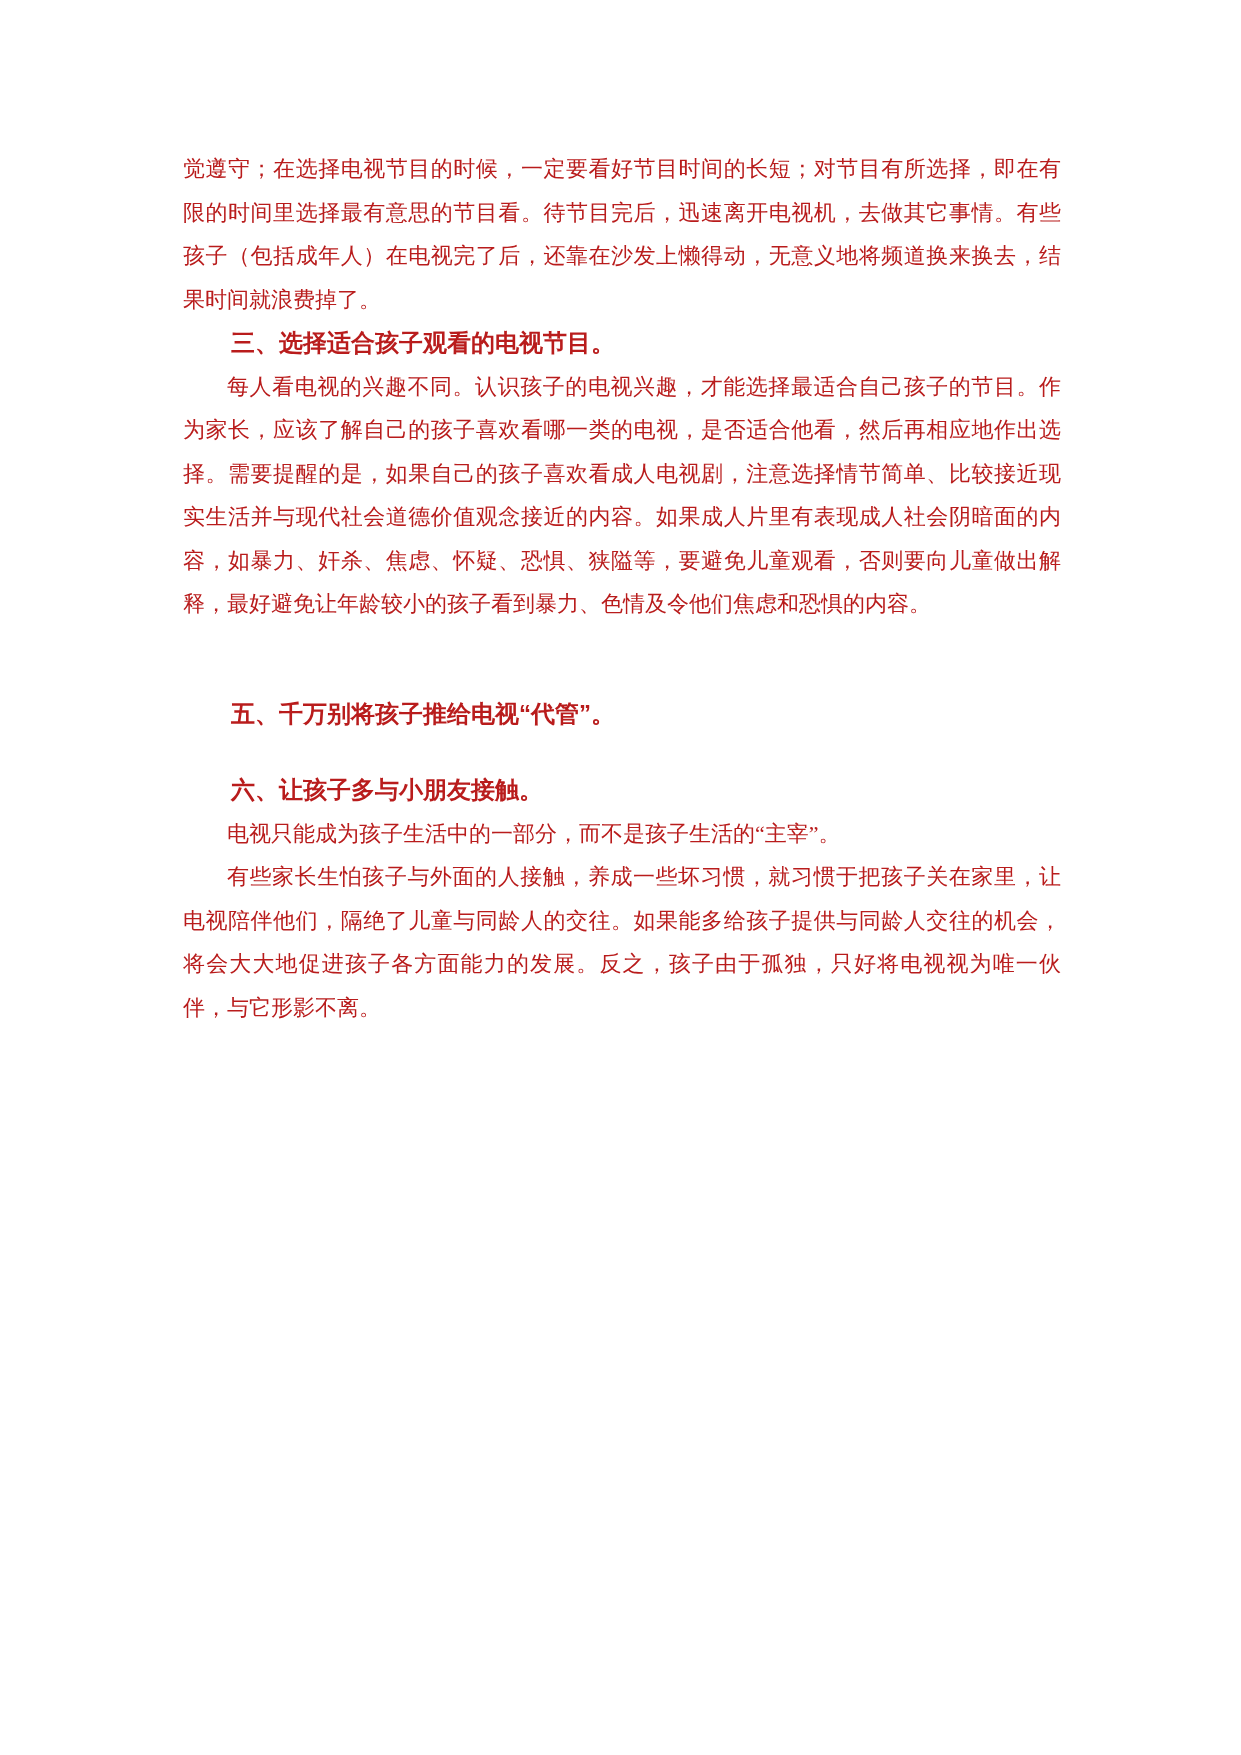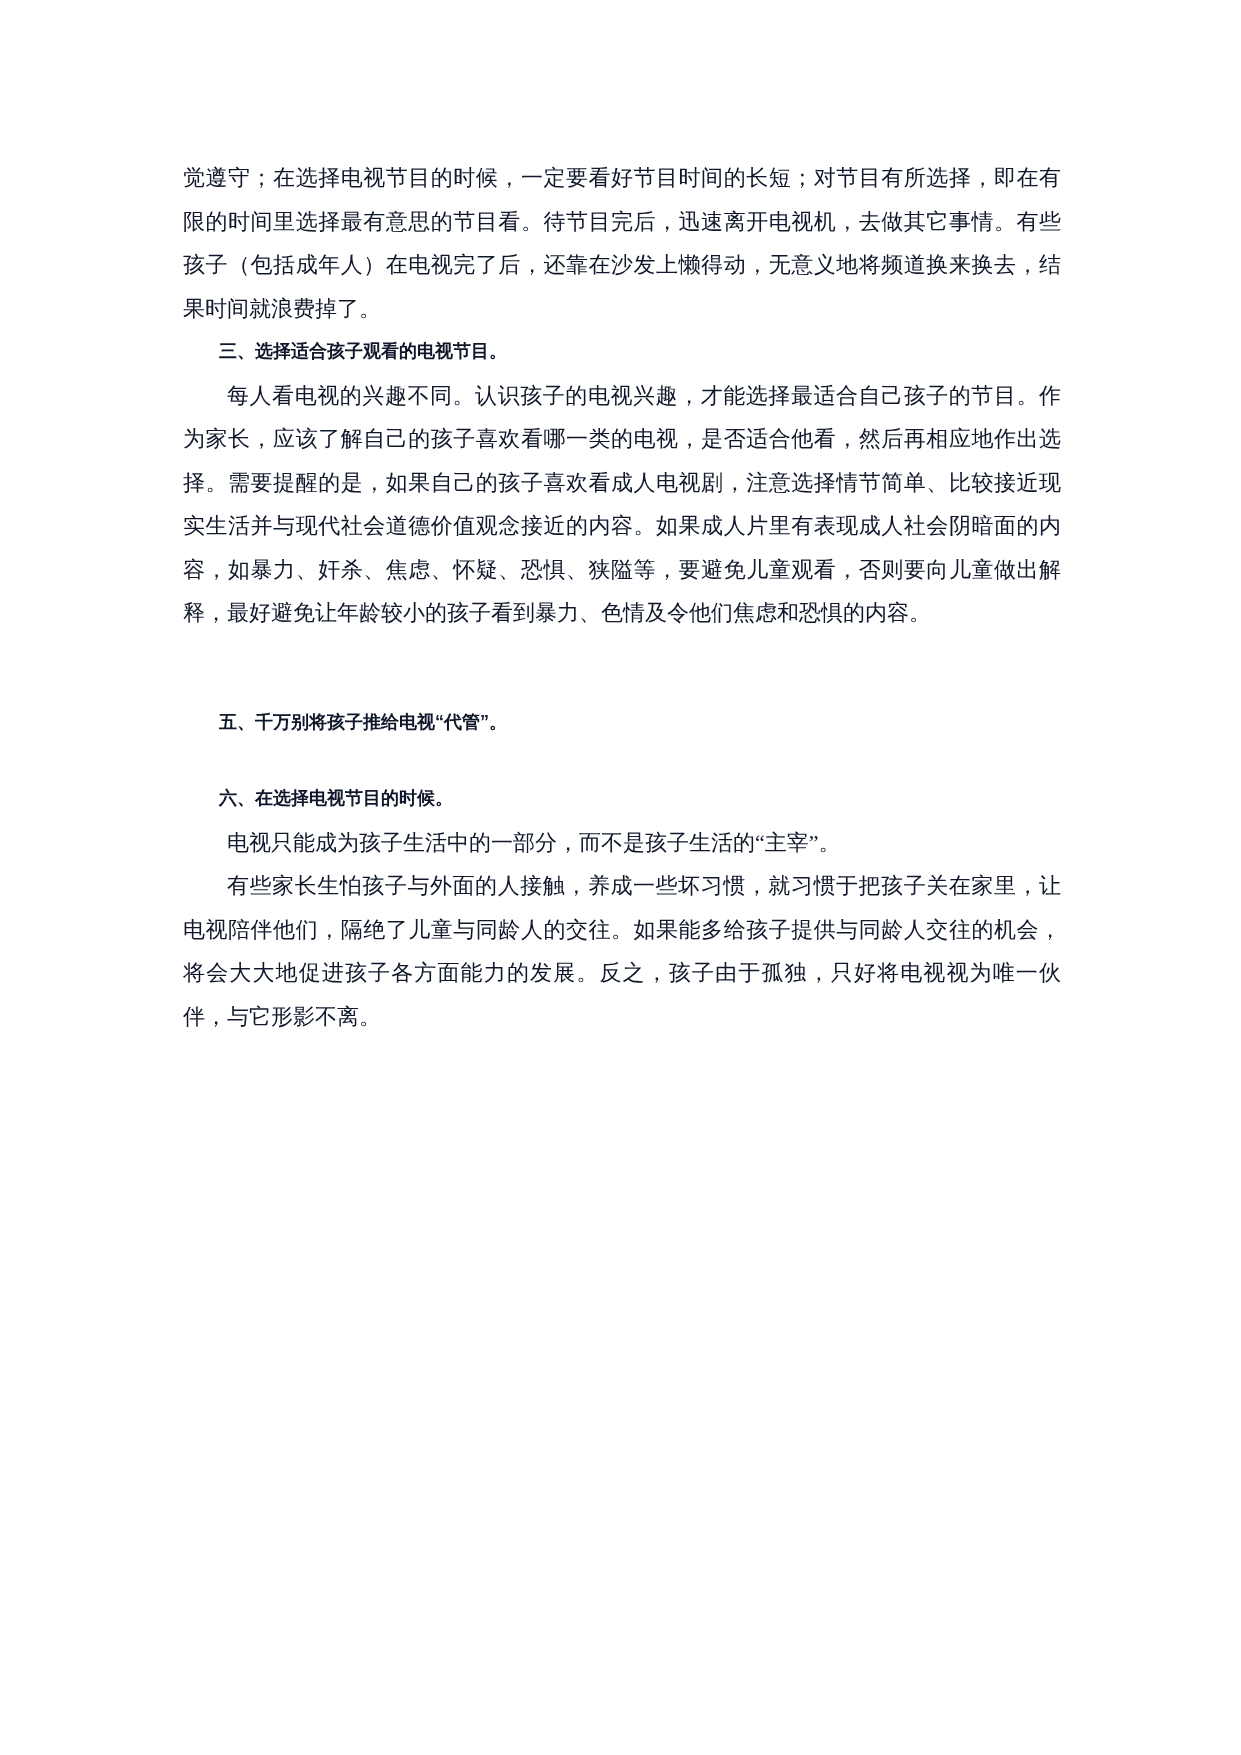--- a/index.html
+++ b/index.html
@@ -14,57 +14,57 @@
   }
   .page {
     position: relative;
     width: 1241px;
     height: 1755px;
     background: #ffffff;
   }
   .content {
     position: absolute;
     left: 183px;
-    top: 156px;
+    top: 147px;
     width: 878px;
-    color: #0f172a;
+    color: #b91c1c;
     font-family: "Liberation Serif", "DejaVu Serif", serif;
     font-size: 22px;
     line-height: 43.5px;
     text-align: justify;
     text-justify: inter-ideograph;
     word-break: break-all;
   }
   .content p {
     margin: 0;
     padding: 0;
   }
   .body-paragraph.indent {
     text-indent: 2em;
   }
   .section-heading {
     font-weight: bold;
     text-indent: 2em;
     font-family: "Liberation Sans", "DejaVu Sans", sans-serif;
-    font-size: 18px;
+    font-size: 24px;
     line-height: 43.5px;
   }
   .blank-line-spacer {
     height: 33px;
   }
 </style>
 </head>
 <body>
 
 <div class="page">
   <main class="content" id="content">
       <p class="body-paragraph">觉遵守；在选择电视节目的时候，一定要看好节目时间的长短；对节目有所选择，即在有限的时间里选择最有意思的节目看。待节目完后，迅速离开电视机，去做其它事情。有些孩子（包括成年人）在电视完了后，还靠在沙发上懒得动，无意义地将频道换来换去，结果时间就浪费掉了。</p>
       <p class="section-heading">三、选择适合孩子观看的电视节目。</p>
       <p class="body-paragraph indent">每人看电视的兴趣不同。认识孩子的电视兴趣，才能选择最适合自己孩子的节目。作为家长，应该了解自己的孩子喜欢看哪一类的电视，是否适合他看，然后再相应地作出选择。需要提醒的是，如果自己的孩子喜欢看成人电视剧，注意选择情节简单、比较接近现实生活并与现代社会道德价值观念接近的内容。如果成人片里有表现成人社会阴暗面的内容，如暴力、奸杀、焦虑、怀疑、恐惧、狭隘等，要避免儿童观看，否则要向儿童做出解释，最好避免让年龄较小的孩子看到暴力、色情及令他们焦虑和恐惧的内容。</p>
       <div class="blank-line-spacer"></div>
       <div class="blank-line-spacer"></div>
       <p class="section-heading">五、千万别将孩子推给电视“代管”。</p>
       <div class="blank-line-spacer"></div>
-      <p class="section-heading">六、在选择电视节目的时候。</p>
+      <p class="section-heading">六、让孩子多与小朋友接触。</p>
       <p class="body-paragraph indent">电视只能成为孩子生活中的一部分，而不是孩子生活的“主宰”。</p>
       <p class="body-paragraph indent">有些家长生怕孩子与外面的人接触，养成一些坏习惯，就习惯于把孩子关在家里，让电视陪伴他们，隔绝了儿童与同龄人的交往。如果能多给孩子提供与同龄人交往的机会，将会大大地促进孩子各方面能力的发展。反之，孩子由于孤独，只好将电视视为唯一伙伴，与它形影不离。</p>
     </main>
 </div>
 
 </body></html>

